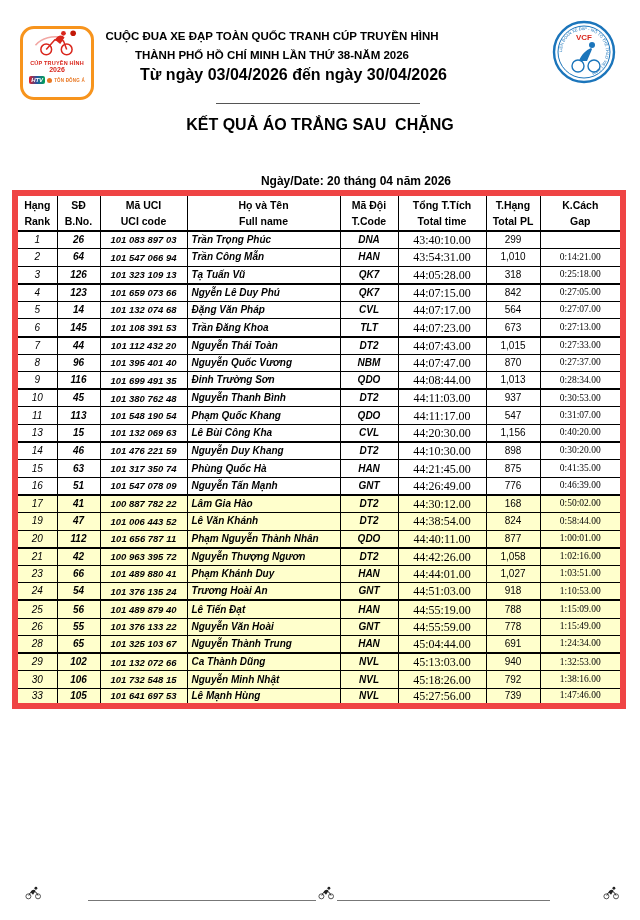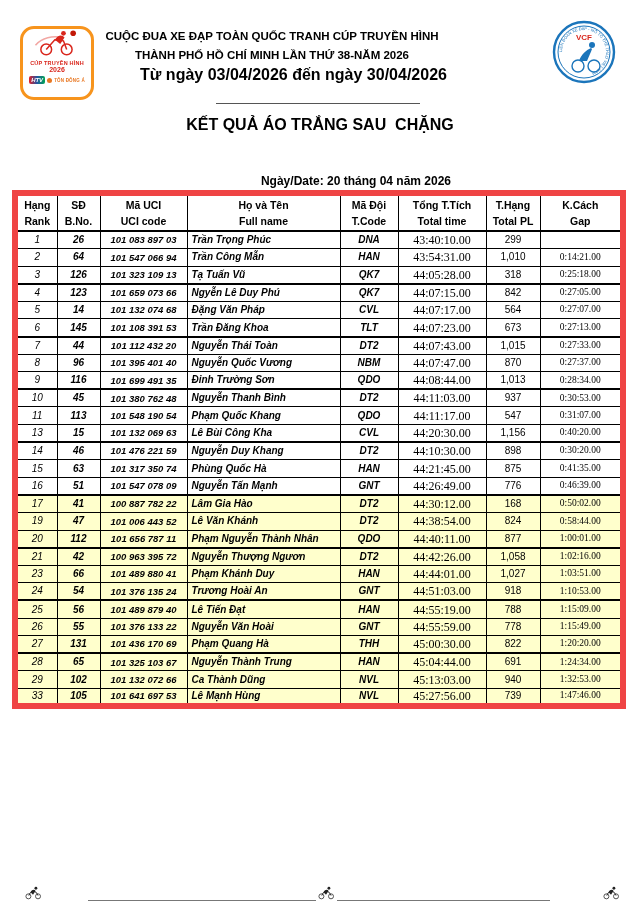--- a/index.html
+++ b/index.html
@@ -392,48 +392,48 @@
     <td class="c-rank">26</td>
     <td class="c-bno">55</td>
     <td class="c-uci">101 376 133 22</td>
     <td class="c-name">Nguyễn Văn Hoài</td>
     <td class="c-team">GNT</td>
     <td class="c-total">44:55:59.00</td>
     <td class="c-pl">778</td>
     <td class="c-gap">1:15:49.00</td>
   </tr>
         <tr class="hl">
-    <td class="c-rank">27</td>
-    <td class="c-bno">131</td>
-    <td class="c-uci">101 436 170 69</td>
-    <td class="c-name">Phạm Quang Hà</td>
-    <td class="c-team">THH</td>
-    <td class="c-total">45:00:30.00</td>
-    <td class="c-pl">822</td>
-    <td class="c-gap">1:20:20.00</td>
-  </tr>
-        <tr class="hl">
     <td class="c-rank">28</td>
     <td class="c-bno">65</td>
     <td class="c-uci">101 325 103 67</td>
     <td class="c-name">Nguyễn Thành Trung</td>
     <td class="c-team">HAN</td>
     <td class="c-total">45:04:44.00</td>
     <td class="c-pl">691</td>
     <td class="c-gap">1:24:34.00</td>
   </tr>
         <tr class="hl">
     <td class="c-rank">29</td>
     <td class="c-bno">102</td>
     <td class="c-uci">101 132 072 66</td>
     <td class="c-name">Ca Thành Dũng</td>
     <td class="c-team">NVL</td>
     <td class="c-total">45:13:03.00</td>
     <td class="c-pl">940</td>
     <td class="c-gap">1:32:53.00</td>
+  </tr>
+        <tr class="hl">
+    <td class="c-rank">30</td>
+    <td class="c-bno">106</td>
+    <td class="c-uci">101 732 548 15</td>
+    <td class="c-name">Nguyễn Minh Nhật</td>
+    <td class="c-team">NVL</td>
+    <td class="c-total">45:18:26.00</td>
+    <td class="c-pl">792</td>
+    <td class="c-gap">1:38:16.00</td>
   </tr>
         <tr class="hl">
     <td class="c-rank">33</td>
     <td class="c-bno">105</td>
     <td class="c-uci">101 641 697 53</td>
     <td class="c-name">Lê Mạnh Hùng</td>
     <td class="c-team">NVL</td>
     <td class="c-total">45:27:56.00</td>
     <td class="c-pl">739</td>
     <td class="c-gap">1:47:46.00</td>

